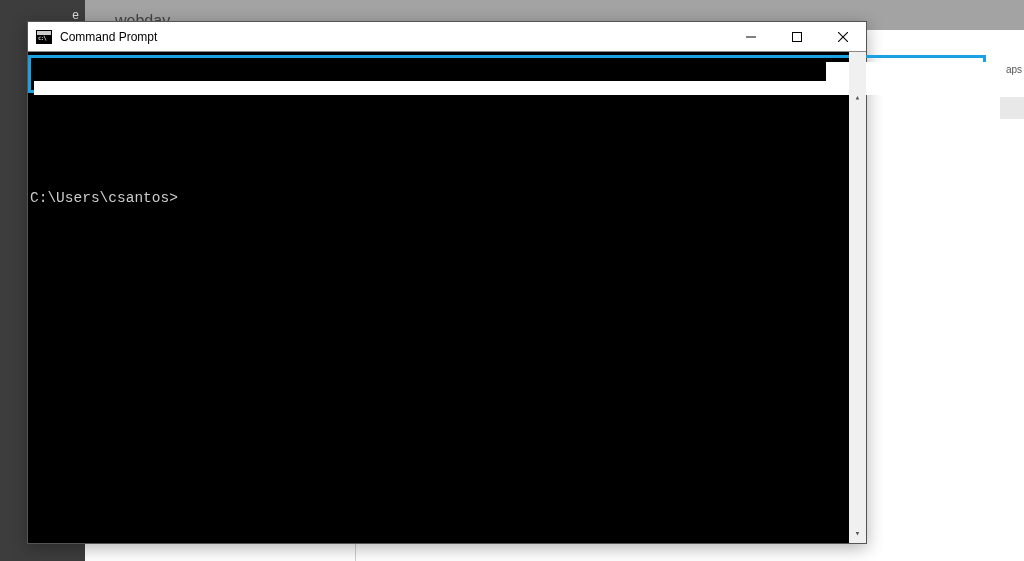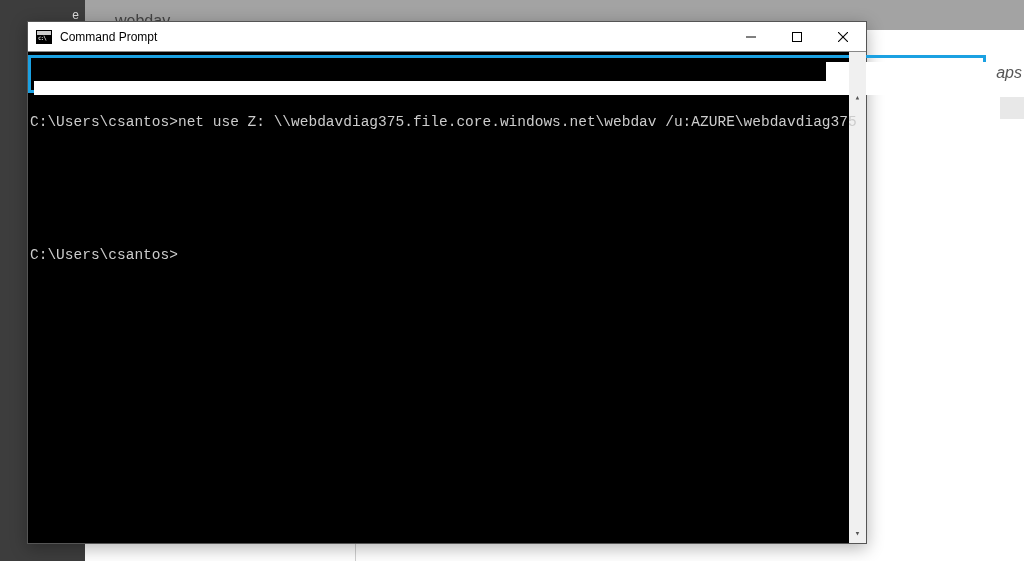--- a/index.html
+++ b/index.html
@@ -45,23 +45,22 @@
       padding-left: 30px;
       display: flex;
       align-items: flex-end;
       font-size: 16px;
       color: #444;
     }
     .bg-right-label {
       position: absolute;
       right: 2px;
       top: 64px;
-      font-size: 16px;
+      font-size: 10px;
       color: #555;
-      font-style: italic;
     }
     .bg-right-row {
       position: absolute;
       right: 0;
       top: 97px;
       width: 24px;
       height: 22px;
       background: #e8e8e8;
     }
     .bg-content-border {
@@ -249,21 +248,20 @@
           <line x1="0" y1="0" x2="10" y2="10" stroke="currentColor" stroke-width="1.1"></line>
           <line x1="10" y1="0" x2="0" y2="10" stroke="currentColor" stroke-width="1.1"></line>
         </svg>
     </div>
   </div>
   <div class="cmd-body">
     <div class="cmd-highlight-box">
       <div class="cmd-highlight-fill"></div>
       <div class="cmd-highlight-fill2"></div>
     </div>
-    <div class="cmd-line"><span>C:\Users\csantos&gt;</span><span>net use Z: \\webdavdiag375.file.core.windows.net\webdav /u:AZURE\webdavdiag375 </span></div>
     <div class="cmd-line"></div>
     <div class="cmd-line"></div>
     <div class="cmd-line"><span>C:\Users\csantos&gt;</span></div>
     <div class="cmd-scrollbar">
       <div class="cmd-scrollbar-up">▴</div>
       <div class="cmd-scrollbar-down">▾</div>
     </div>
   </div>
 </div>
 

